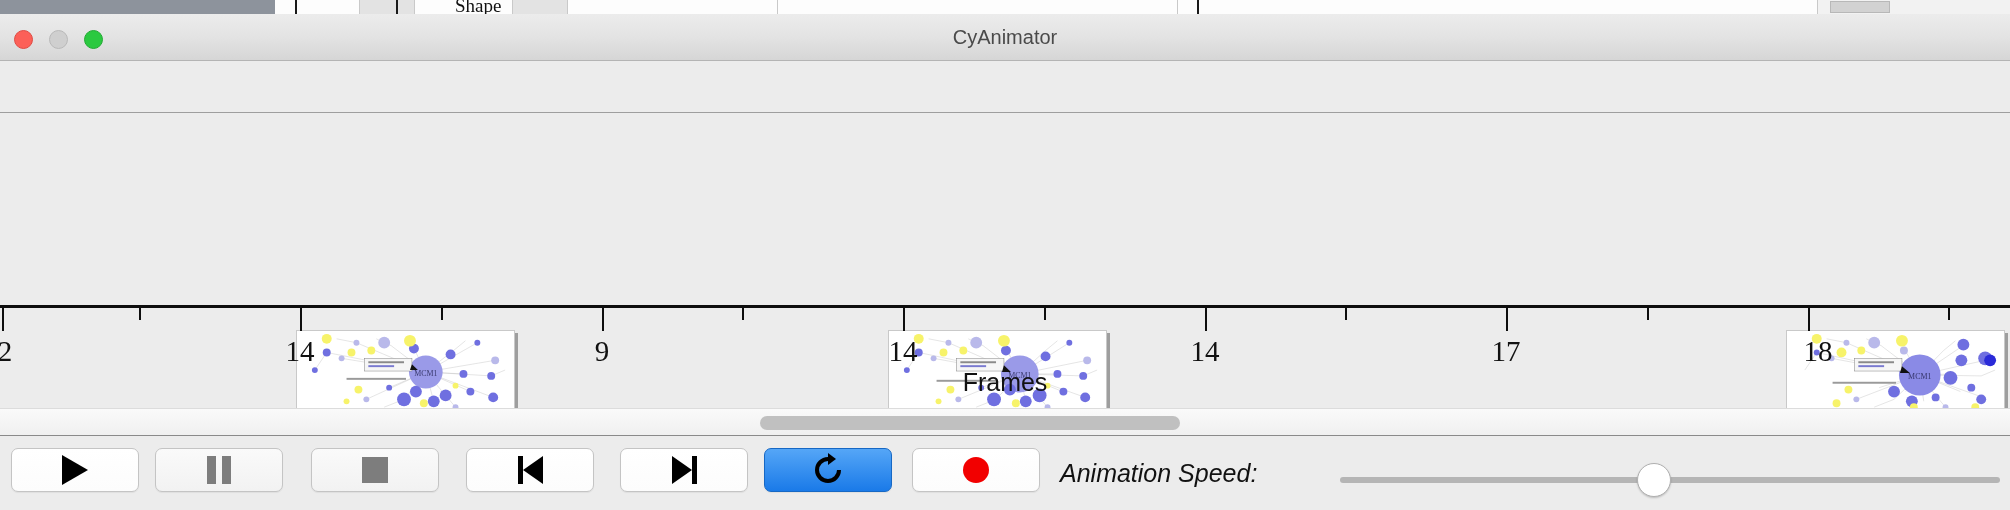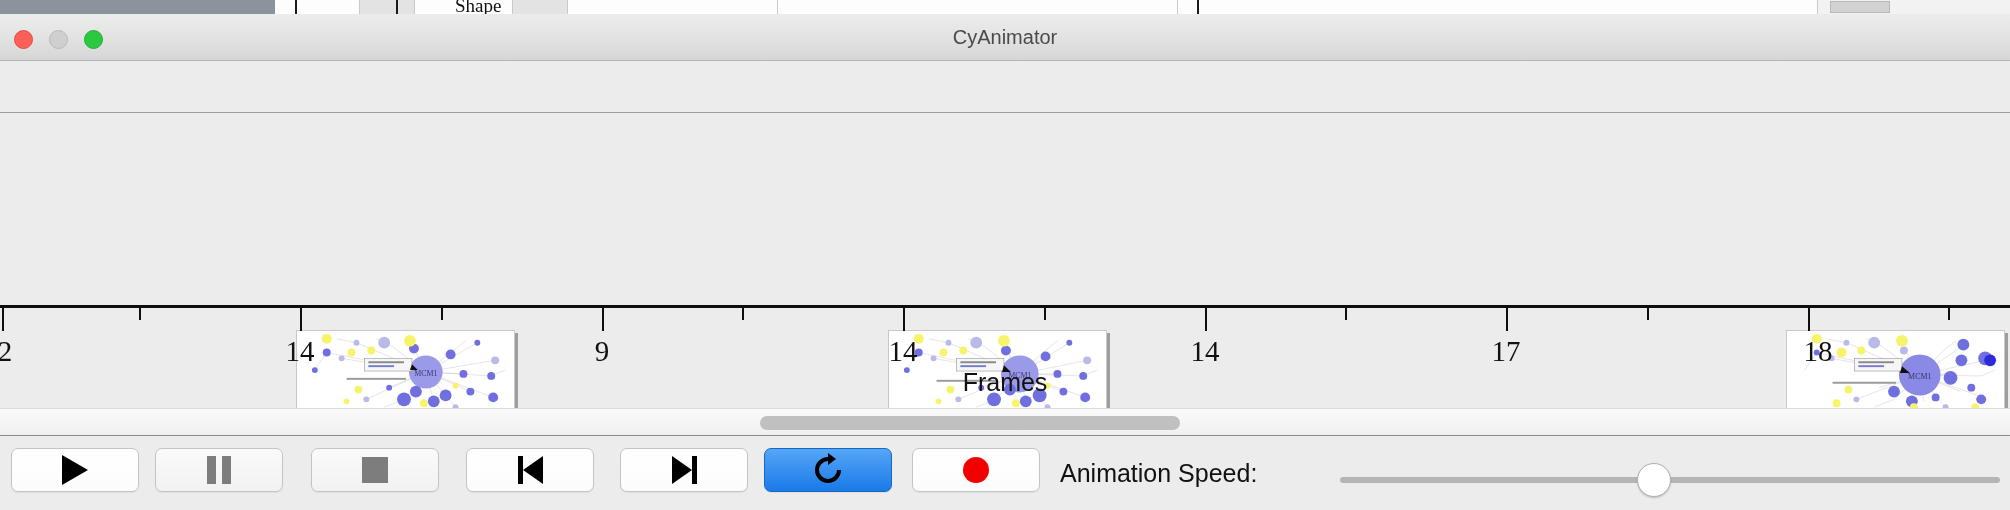--- a/index.html
+++ b/index.html
@@ -143,20 +143,21 @@
   }
   .hscroll .thumbbar{
     position:absolute; left:760px; top:7px; width:420px; height:14px;
     background:#c0c0c0; border-radius:7px;
   }
 
   
   .controls{
     position:absolute; left:0; top:437px; width:2010px; height:73px;
     background:#ececec;
+    font-style:italic;
   }
   .cbtn{
     position:absolute; top:11px; height:44px; border-radius:7px;
     border:1px solid #c4c4c4;
     background:linear-gradient(to bottom,#ffffff 0%,#fcfcfc 100%);
     display:flex; align-items:center; justify-content:center;
     box-shadow:0 1px 1px rgba(0,0,0,.06);
   }
   .cbtn.disabled{
     background:linear-gradient(to bottom,#fafafa 0%,#f2f2f2 100%);

